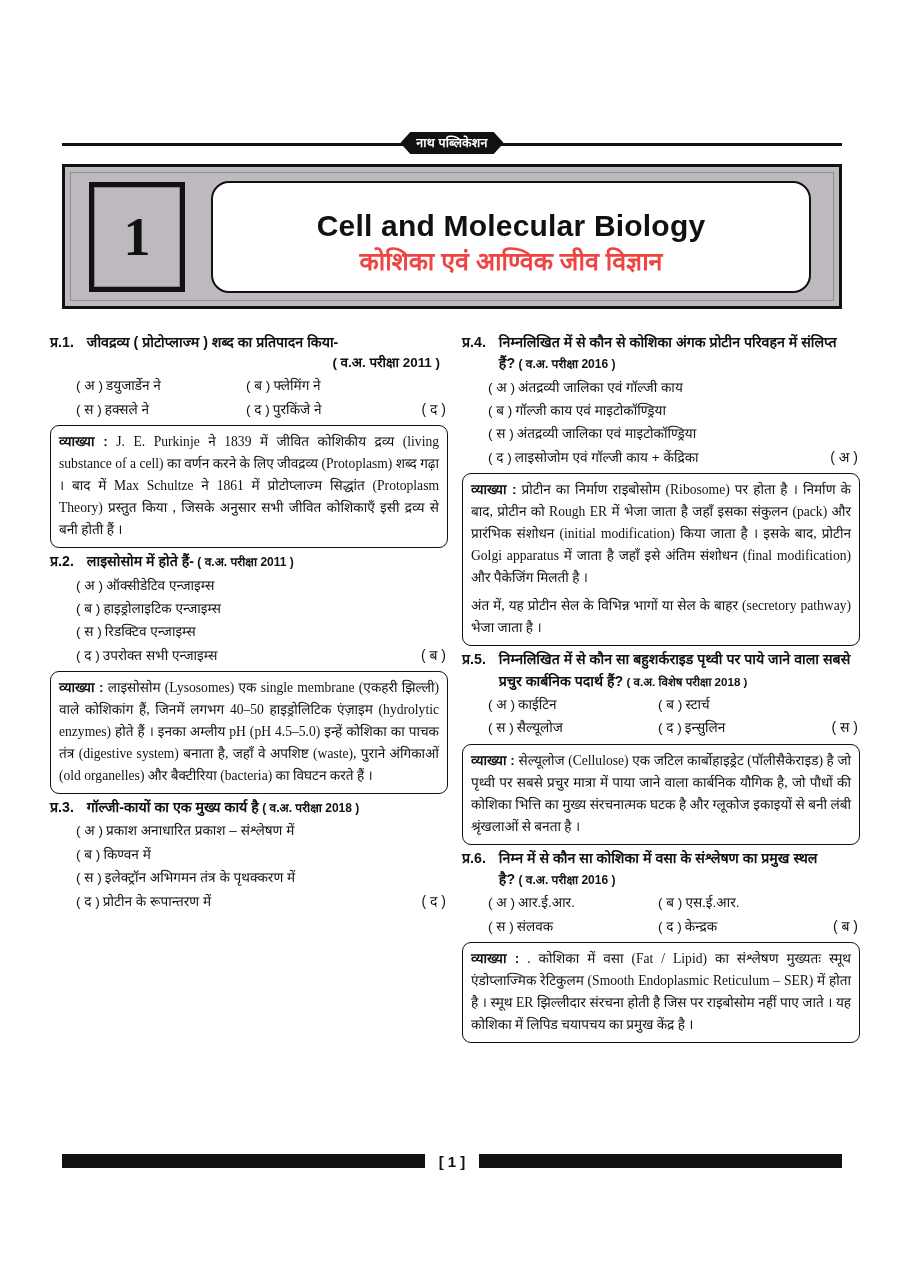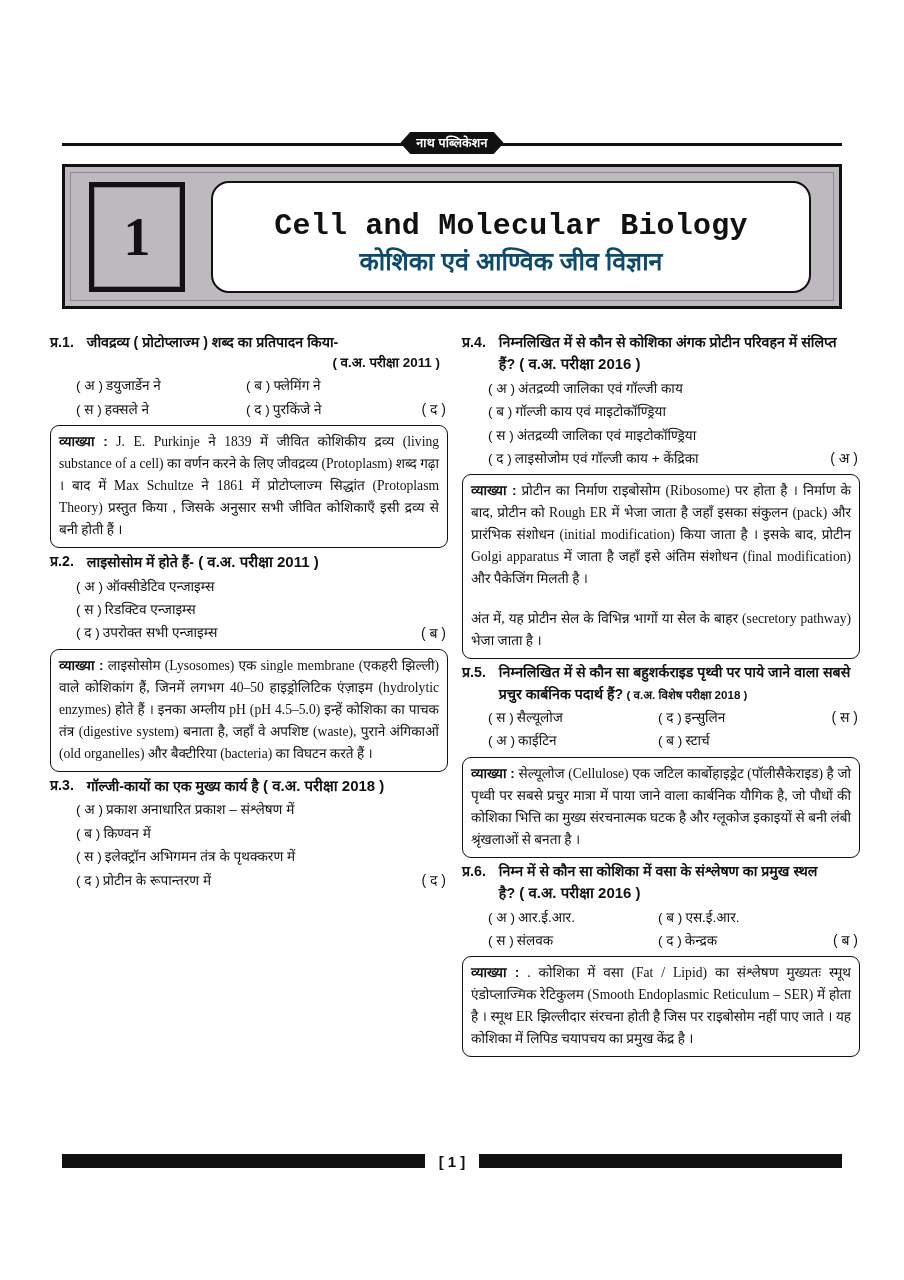--- a/index.html
+++ b/index.html
@@ -116,33 +116,33 @@
     border-radius: 18px;
     height: 112px;
     box-sizing: border-box;
     display: flex;
     flex-direction: column;
     align-items: center;
     justify-content: center;
     gap: 2px;
   }
   .chapter-title-en {
-    font-family: Liberation Mono, monospace;
+    font-family: Liberation Sans, sans-serif;
     font-size: 30px;
     font-weight: 700;
     letter-spacing: .2px;
     color: #111111;
     line-height: 1.15;
     margin-top: 12px;
   }
   .chapter-title-hi {
     font-family: "Liberation Sans", "DejaVu Sans", sans-serif;
     font-size: 25px;
     font-weight: 700;
-    color: #0c4a6e;
+    color: #ef4444;
     line-height: 1.2;
   }
 
   
   .columns {
     position: absolute;
     left: 50px;
     top: 318px;
     width: 810px;
     height: 790px;
@@ -169,21 +169,21 @@
   }
   .qhead .qnum {
     flex: 0 0 auto;
     white-space: nowrap;
     margin-right: 5px;
   }
   .qhead .qtext {
     flex: 1 1 auto;
   }
   .qhead .qtext .exam {
-    font-size: 15px;
+    font-size: 12px;
     white-space: nowrap;
   }
   .qhead .qtext .exam.small {
     font-size: 11.6px;
   }
   .exam-line {
     text-align: right;
     font-family: "Liberation Sans", "DejaVu Sans", sans-serif;
     font-weight: 700;
     font-size: 13.4px;
@@ -232,21 +232,21 @@
     text-align: justify;
     color: #111111;
     box-sizing: border-box;
   }
   .expl .lead {
     font-family: "Liberation Sans", "DejaVu Sans", sans-serif;
     font-weight: 700;
     font-size: 13.6px;
   }
   .expl p { margin: 0; }
-  .expl p + p { margin-top: 18px; }
+  .expl p + p { margin-top: 6px; }
 
   
   .footer {
     position: absolute;
     left: 62px;
     top: 1138px;
     width: 780px;
     height: 18px;
     display: flex;
     align-items: center;
@@ -314,20 +314,23 @@
         <div class="qblock">
           <div class="qhead">
             <span class="qnum">प्र.2.</span>
             <span class="qtext">लाइसोसोम में होते हैं-<span class="exam">&nbsp;( व.अ. परीक्षा 2011 )</span></span>
           </div>
           <div class="options">
             <div class="opt-row opt-full">
               <span class="opt"><span class="lab">( अ )</span><span>ऑक्सीडेटिव एन्जाइम्स</span></span>
             </div>
             <div class="opt-row opt-full">
+              <span class="opt"><span class="lab">( ब )</span><span>हाइड्रोलाइटिक एन्जाइम्स</span></span>
+            </div>
+            <div class="opt-row opt-full">
               <span class="opt"><span class="lab">( स )</span><span>रिडक्टिव एन्जाइम्स</span></span>
             </div>
             <div class="opt-row opt-full">
               <span class="opt"><span class="lab">( द )</span><span>उपरोक्त सभी एन्जाइम्स</span></span>
               <span class="ans">( ब )</span>
             </div>
           </div>
           <div class="expl">
             <p><span class="lead">व्याख्या :</span><span> लाइसोसोम (Lysosomes) एक single membrane (एकहरी झिल्ली) वाले कोशिकांग हैं, जिनमें लगभग 40–50 हाइड्रोलिटिक एंज़ाइम (hydrolytic enzymes) होते हैं । इनका अम्लीय pH (pH 4.5–5.0) इन्हें कोशिका का पाचक तंत्र (digestive system) बनाता है, जहाँ वे अपशिष्ट (waste), पुराने अंगिकाओं (old organelles) और  बैक्टीरिया (bacteria) का विघटन करते हैं ।</span></p>
           </div>
@@ -380,27 +383,27 @@
             <p>अंत में, यह प्रोटीन सेल के विभिन्न भागों या सेल के बाहर (secretory pathway) भेजा जाता है ।</p>
           </div>
         </div>
         <div class="qblock">
           <div class="qhead">
             <span class="qnum">प्र.5.</span>
             <span class="qtext">निम्नलिखित में से कौन सा बहुशर्कराइड पृथ्वी पर पाये जाने वाला सबसे प्रचुर कार्बनिक पदार्थ हैं?<span class="exam small">&nbsp;( व.अ. विशेष परीक्षा 2018 )</span></span>
           </div>
           <div class="options">
             <div class="opt-row opt-two">
+              <span class="opt"><span class="lab">( अ )</span><span>काईटिन</span></span>
+              <span class="opt"><span class="lab">( ब )</span><span>स्टार्च</span></span>
+            </div>
+            <div class="opt-row opt-two">
               <span class="opt"><span class="lab">( स )</span><span>सैल्यूलोज</span></span>
               <span class="opt"><span class="lab">( द )</span><span>इन्सुलिन</span></span>
               <span class="ans">( स )</span>
-            </div>
-            <div class="opt-row opt-two">
-              <span class="opt"><span class="lab">( अ )</span><span>काईटिन</span></span>
-              <span class="opt"><span class="lab">( ब )</span><span>स्टार्च</span></span>
             </div>
           </div>
           <div class="expl">
             <p><span class="lead">व्याख्या :</span><span> सेल्यूलोज (Cellulose) एक जटिल कार्बोहाइड्रेट (पॉलीसैकेराइड) है जो पृथ्वी पर सबसे प्रचुर मात्रा में पाया जाने वाला कार्बनिक यौगिक है, जो पौधों की कोशिका भित्ति का मुख्य संरचनात्मक घटक है और ग्लूकोज इकाइयों से बनी लंबी श्रृंखलाओं से बनता है ।</span></p>
           </div>
         </div>
         <div class="qblock">
           <div class="qhead">
             <span class="qnum">प्र.6.</span>
             <span class="qtext">निम्न में से कौन सा कोशिका में वसा के संश्लेषण का प्रमुख स्थल है?<span class="exam">&nbsp;( व.अ. परीक्षा 2016 )</span></span>

